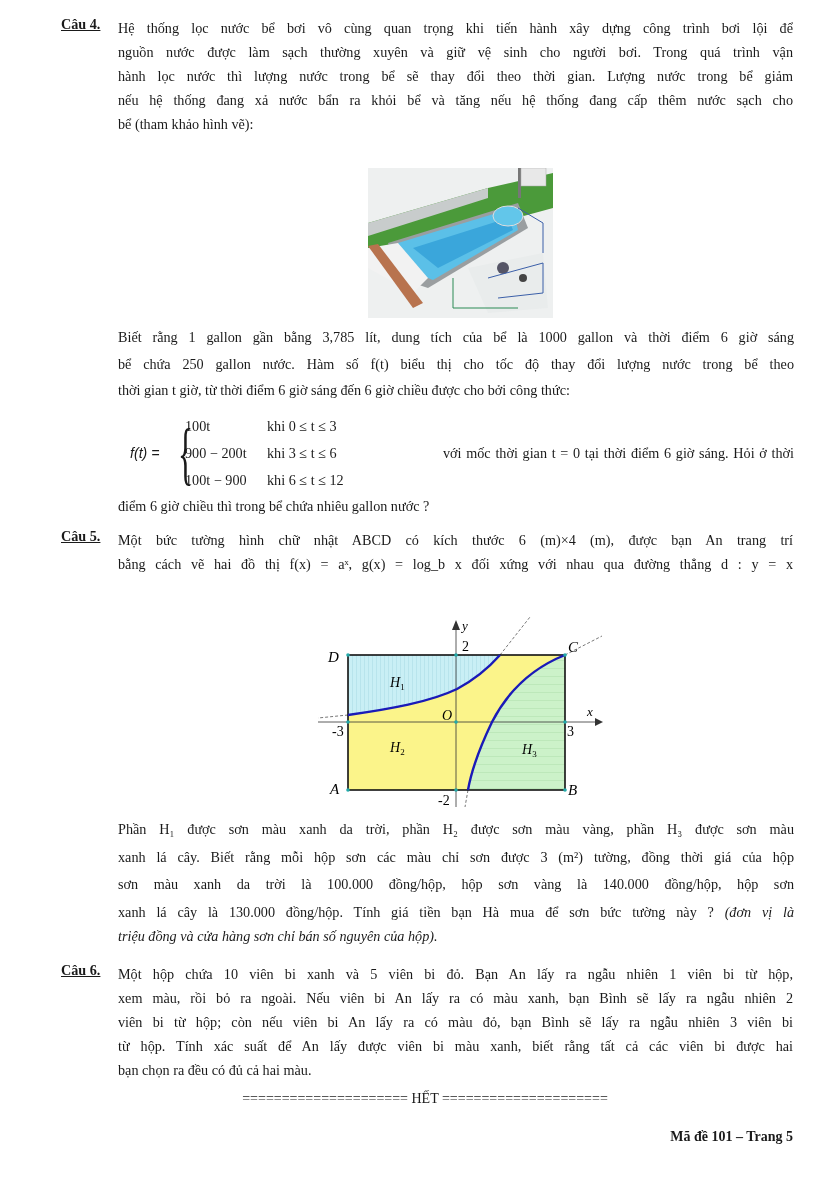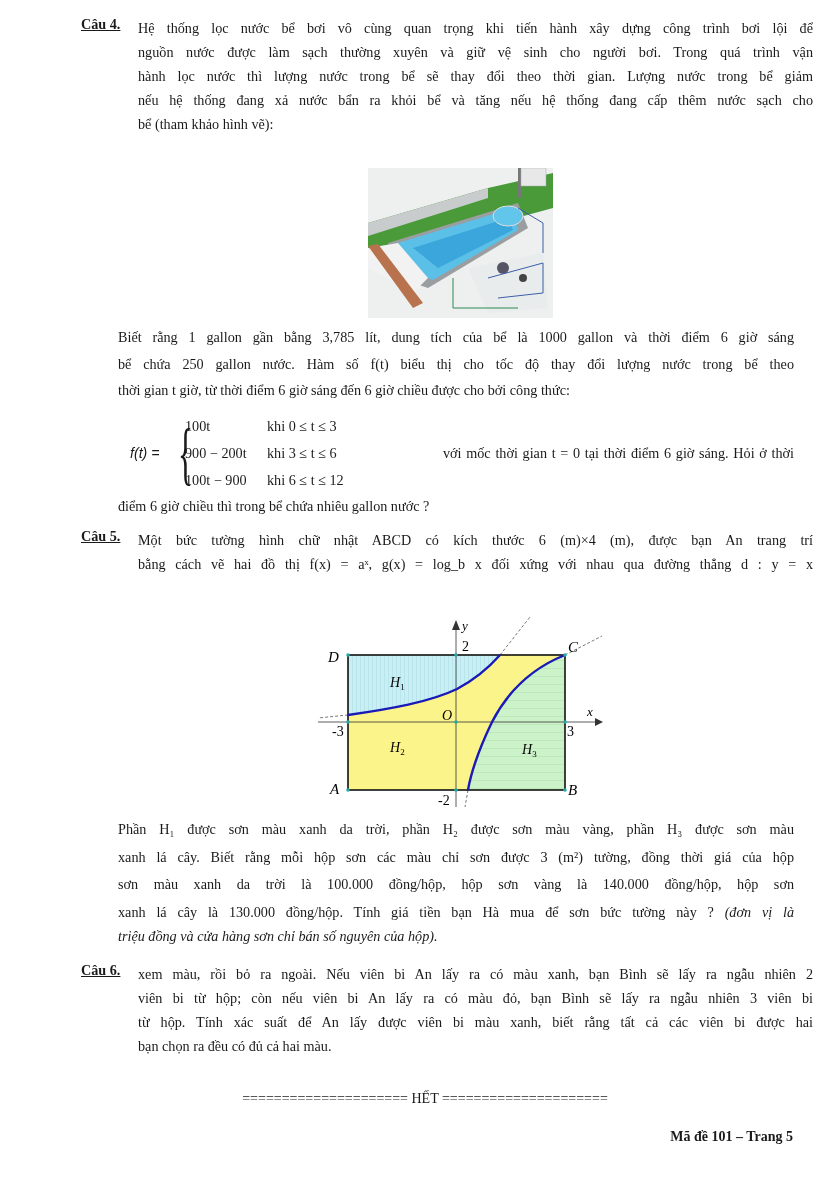--- a/index.html
+++ b/index.html
@@ -1,17 +1,17 @@
 <!DOCTYPE html>
 <html><head>
 <meta charset="utf-8">
 <style>
   html, body { margin: 0; padding: 0; background: #ffffff; }
   body { width: 833px; height: 1178px; position: relative; font-family: "Liberation Serif", "DejaVu Serif", serif; color: #1a1a1a; font-size: 14.2px; overflow: hidden; }
-  .q { position: absolute; left: 61px; width: 732px; margin-left: 20px; }
+  .q { position: absolute; left: 61px; width: 732px; }
   .qlabel { position: absolute; left: 0; top: 0; font-weight: bold; text-decoration: underline; }
   .qbody { margin-left: 57px; line-height: 24px; text-align: justify; }
   .line { display: block; white-space: nowrap; text-align-last: justify; }
   .line.last { text-align-last: left; text-align: center; }
   .m { font-style: italic; font-family: Liberation Sans, sans-serif; }
   .it { font-style: italic; }
   #q4 { top: 16px; }
   #pool { position: absolute; left: 368px; top: 168px; width: 185px; height: 150px; }
   #q4b { position: absolute; left: 118px; top: 324px; width: 676px; line-height: 26.5px; }
   #formula { position: absolute; left: 118px; top: 416px; width: 676px; height: 82px; }
@@ -159,20 +159,21 @@
   <span class="line">Phần H₁ được sơn màu xanh da trời, phần H₂ được sơn màu vàng, phần H₃ được sơn màu</span>
   <span class="line">xanh lá cây. Biết rằng mỗi hộp sơn các màu chỉ sơn được 3 (m²) tường, đồng thời giá của hộp</span>
   <span class="line">sơn màu xanh da trời là 100.000 đồng/hộp, hộp sơn vàng là 140.000 đồng/hộp, hộp sơn</span>
   <span class="line"><span>xanh lá cây là 130.000 đồng/hộp. Tính giá tiền bạn Hà mua để sơn bức tường này ? </span><span class="it">(đơn vị là</span></span>
   <span class="line last it" style="line-height:20px">triệu đồng và cửa hàng sơn chỉ bán số nguyên của hộp).</span>
 </div>
 
 <div class="q" id="q6">
   <span class="qlabel">Câu 6.</span>
   <div class="qbody">
+    <span class="line">Một hộp chứa 10 viên bi xanh và 5 viên bi đỏ. Bạn An lấy ra ngẫu nhiên 1 viên bi từ hộp,</span>
     <span class="line">xem màu, rồi bỏ ra ngoài. Nếu viên bi An lấy ra có màu xanh, bạn Bình sẽ lấy ra ngẫu nhiên 2</span>
     <span class="line">viên bi từ hộp; còn nếu viên bi An lấy ra có màu đỏ, bạn Bình sẽ lấy ra ngẫu nhiên 3 viên bi</span>
     <span class="line">từ hộp. Tính xác suất để An lấy được viên bi màu xanh, biết rằng tất cả các viên bi được hai</span>
     <span class="line last">bạn chọn ra đều có đủ cả hai màu.</span>
   </div>
 </div>
 
 <div id="end">===================== HẾT =====================</div>
 <div id="footer">Mã đề 101 – Trang 5</div>
 

